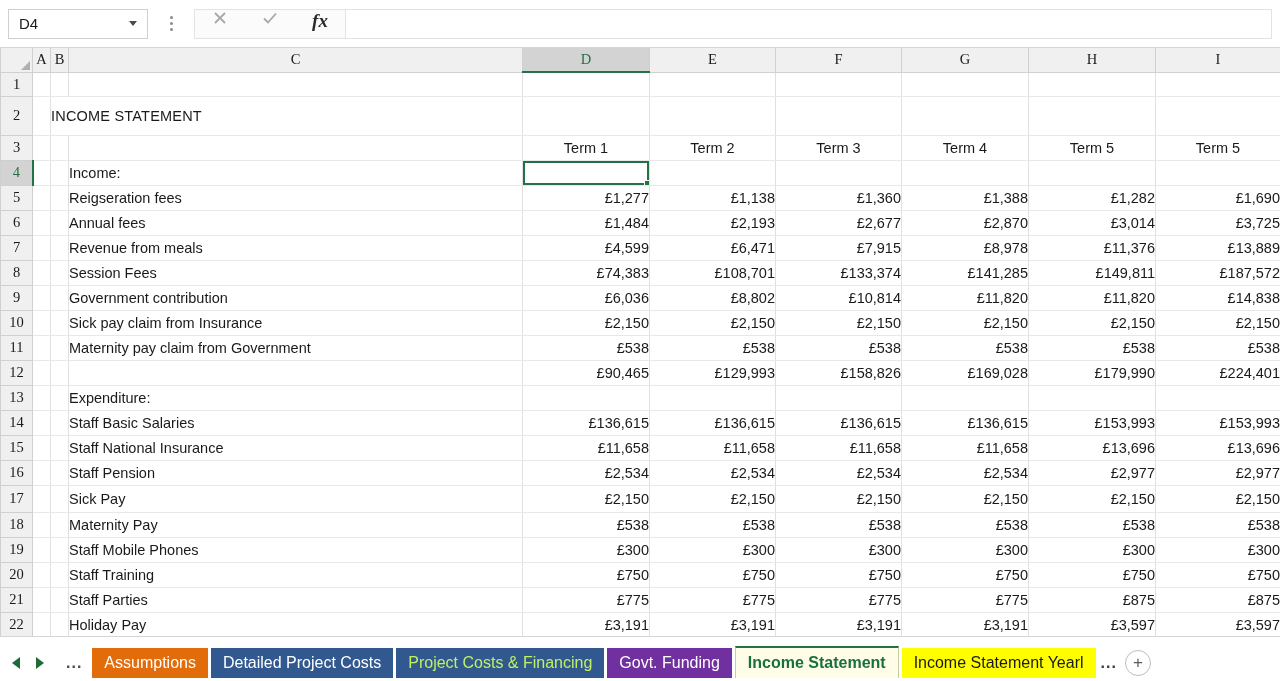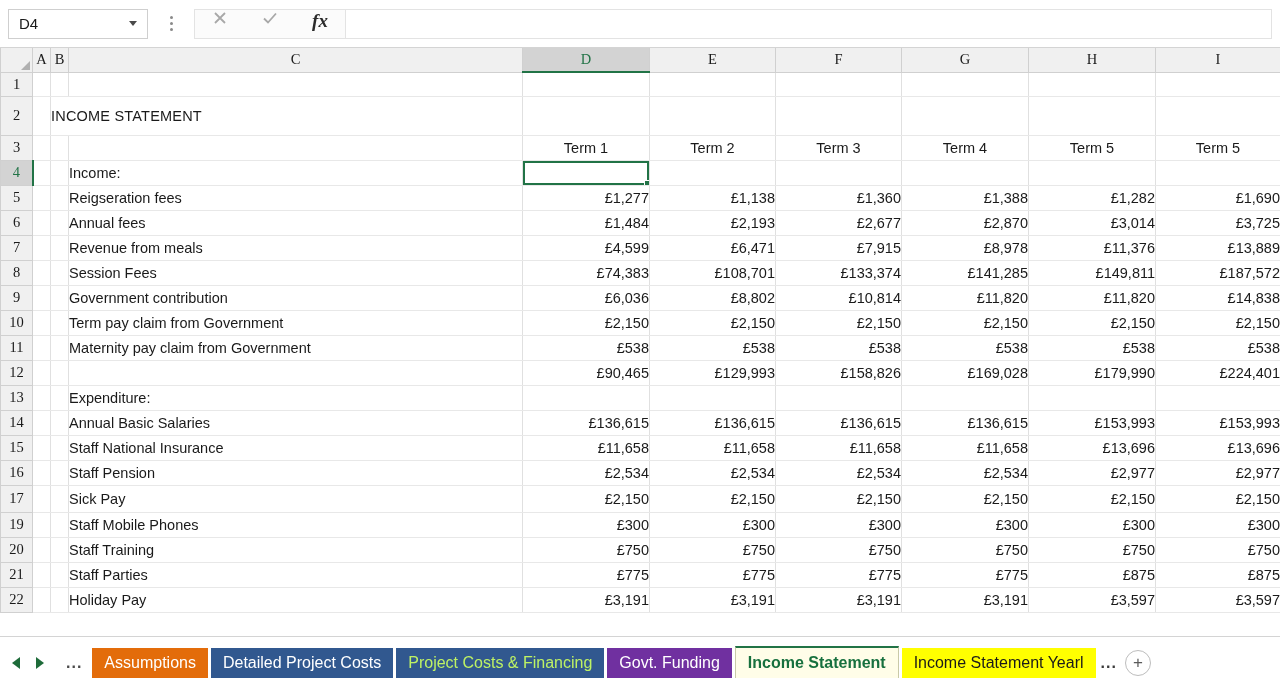--- a/index.html
+++ b/index.html
@@ -419,21 +419,21 @@
           <td class="cell num">£8,802</td>
           <td class="cell num">£10,814</td>
           <td class="cell num">£11,820</td>
           <td class="cell num">£11,820</td>
           <td class="cell num">£14,838</td>
         </tr>
         <tr>
           <td class="rowhead">10</td>
           <td class="cell"></td>
           <td class="cell"></td>
-          <td class="cell label">Term pay claim from Government</td>
+          <td class="cell label">Sick pay claim from Insurance</td>
           <td class="cell num">£2,150</td>
           <td class="cell num">£2,150</td>
           <td class="cell num">£2,150</td>
           <td class="cell num">£2,150</td>
           <td class="cell num">£2,150</td>
           <td class="cell num">£2,150</td>
         </tr>
         <tr>
           <td class="rowhead">11</td>
           <td class="cell"></td>
@@ -475,21 +475,21 @@
       <td class="cell"></td>
       <td class="cell"></td>
     </tr>
 
     </tbody>
       <tbody id="exp-body">
         <tr>
           <td class="rowhead">14</td>
           <td class="cell"></td>
           <td class="cell"></td>
-          <td class="cell label">Annual Basic Salaries</td>
+          <td class="cell label">Staff Basic Salaries</td>
           <td class="cell num">£136,615</td>
           <td class="cell num">£136,615</td>
           <td class="cell num">£136,615</td>
           <td class="cell num">£136,615</td>
           <td class="cell num">£153,993</td>
           <td class="cell num">£153,993</td>
         </tr>
         <tr>
           <td class="rowhead">15</td>
           <td class="cell"></td>
@@ -518,20 +518,32 @@
           <td class="rowhead">17</td>
           <td class="cell"></td>
           <td class="cell"></td>
           <td class="cell label">Sick Pay</td>
           <td class="cell num">£2,150</td>
           <td class="cell num">£2,150</td>
           <td class="cell num">£2,150</td>
           <td class="cell num">£2,150</td>
           <td class="cell num">£2,150</td>
           <td class="cell num">£2,150</td>
+        </tr>
+        <tr>
+          <td class="rowhead">18</td>
+          <td class="cell"></td>
+          <td class="cell"></td>
+          <td class="cell label">Maternity Pay</td>
+          <td class="cell num">£538</td>
+          <td class="cell num">£538</td>
+          <td class="cell num">£538</td>
+          <td class="cell num">£538</td>
+          <td class="cell num">£538</td>
+          <td class="cell num">£538</td>
         </tr>
         <tr>
           <td class="rowhead">19</td>
           <td class="cell"></td>
           <td class="cell"></td>
           <td class="cell label">Staff Mobile Phones</td>
           <td class="cell num">£300</td>
           <td class="cell num">£300</td>
           <td class="cell num">£300</td>
           <td class="cell num">£300</td>

